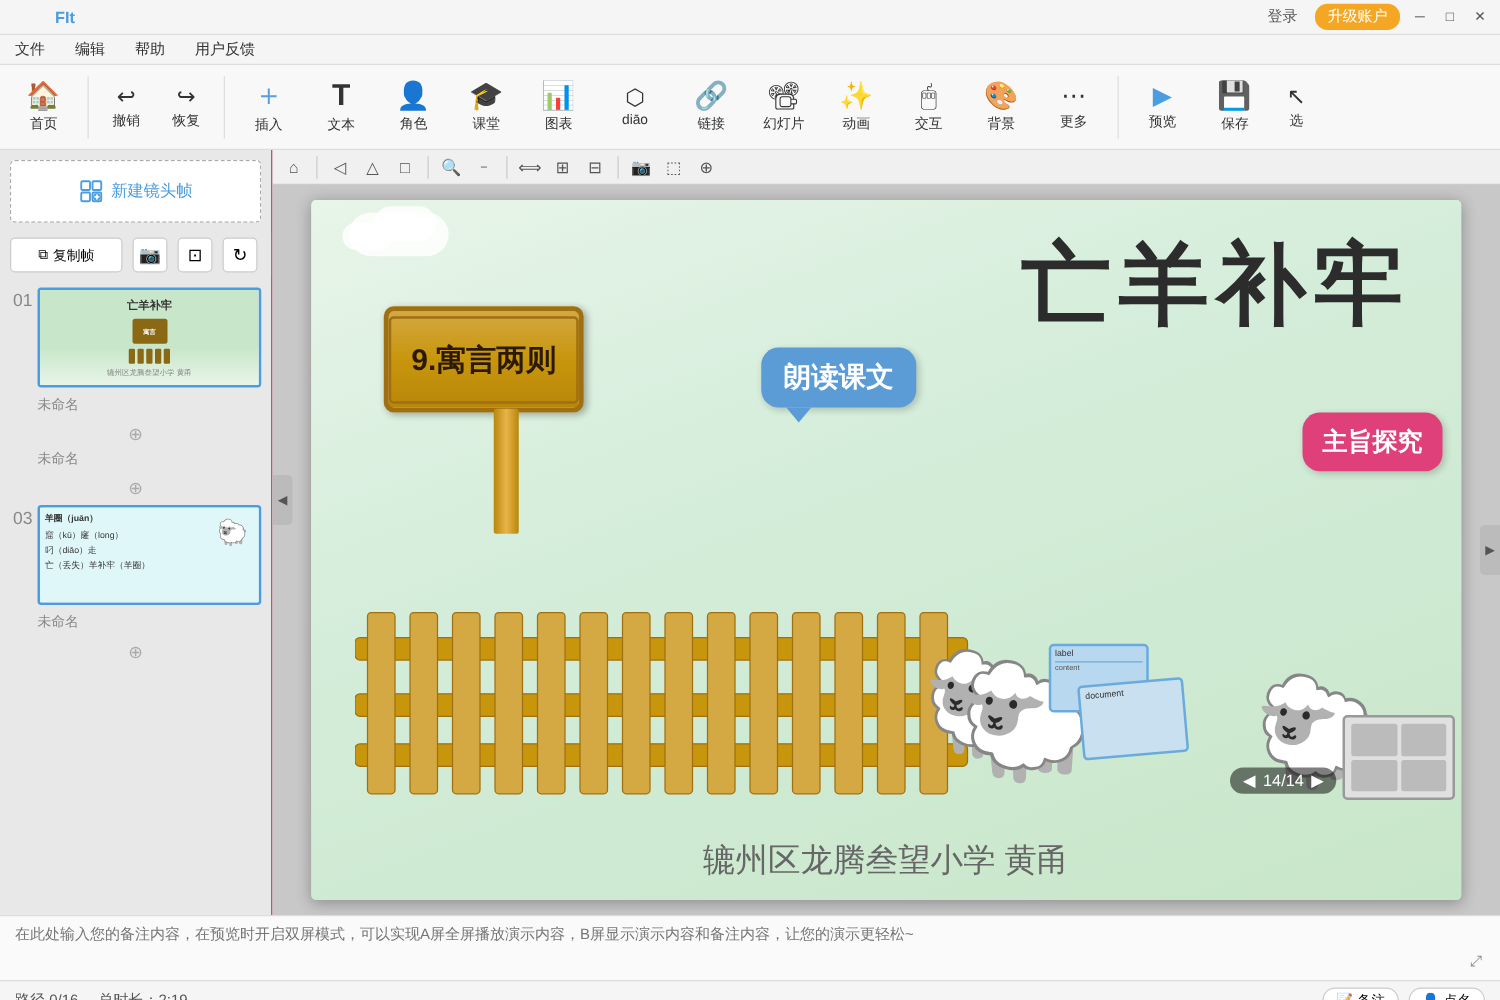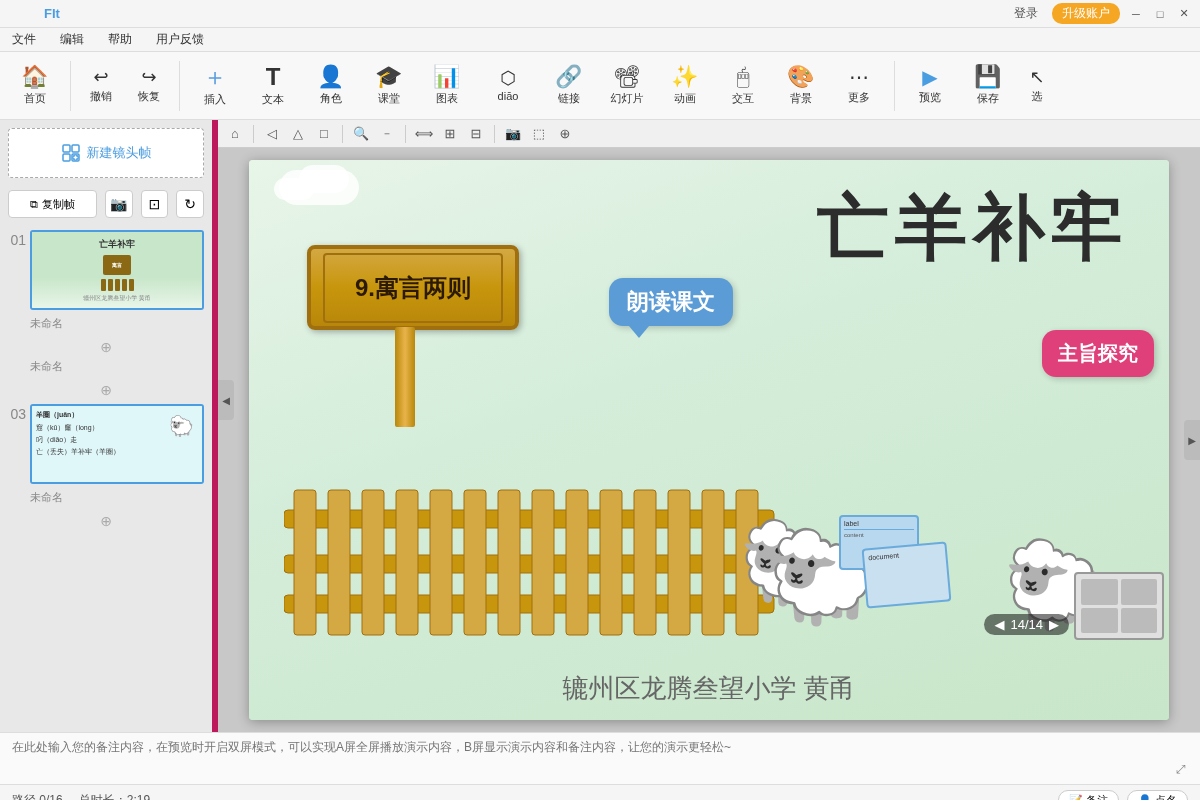--- a/index.html
+++ b/index.html
@@ -40,21 +40,21 @@
       font-size: 11px; color: #333; gap: 3px;
     }
     .tool-icon { font-size: 22px; line-height: 1; }
     .tool-divider { width: 1px; height: 50px; background: #ddd; margin: 0 4px; }
 
     
     #main { display: flex; width: 100%; height: calc(800px - 28px - 24px - 68px - 32px - 28px); }
 
     
     #slide-panel {
-      width: 218px; min-width: 218px; background: #e8e8e8; border-right: 6px solid #be185d;
+      width: 218px; min-width: 218px; background: #e8e8e8; border-right: 1px solid #be185d;
       display: flex; flex-direction: column; overflow: hidden;
     }
     #new-frame-btn {
       height: 50px; display: flex; align-items: center; justify-content: center;
       background: #fff; margin: 8px; border-radius: 4px; cursor: pointer;
       border: 1px dashed #aaa; gap: 6px; font-size: 13px; color: #4a9de0;
     }
     .slide-controls {
       display: flex; align-items: center; padding: 4px 8px; gap: 8px; background: #e8e8e8;
     }
@@ -378,21 +378,21 @@
         <div class="slide-bg">
 
           <div style="position:absolute;top:10px;left:30px;width:80px;height:35px;background:white;border-radius:20px;opacity:0.8;"></div>
           <div style="position:absolute;top:5px;left:50px;width:50px;height:28px;background:white;border-radius:14px;opacity:0.8;"></div>
           <div style="position:absolute;top:18px;left:25px;width:40px;height:22px;background:white;border-radius:11px;opacity:0.8;"></div>
 
           <div style="position:absolute;top:20px;right:40px;font-size:72px;font-weight:900;color:#2c2c2c;letter-spacing:6px;font-family:'Microsoft YaHei',SimHei,sans-serif;">亡羊补牢</div>
 
           <div style="position:absolute;left:58px;top:85px;width:200px;height:190px;">
 
-            <div style="position:absolute;top:0;left:0;width:212px;height:85px;background:linear-gradient(180deg,#d4a843,#c8960c,#b8870a);border-radius:8px;border:4px solid #a07010;display:flex;align-items:center;justify-content:center;box-shadow:2px 2px 6px rgba(0,0,0,0.3);">
+            <div style="position:absolute;top:0;left:0;width:160px;height:85px;background:linear-gradient(180deg,#d4a843,#c8960c,#b8870a);border-radius:8px;border:4px solid #a07010;display:flex;align-items:center;justify-content:center;box-shadow:2px 2px 6px rgba(0,0,0,0.3);">
               <div style="width:180px;height:70px;border:2px solid #a07010;border-radius:4px;display:flex;align-items:center;justify-content:center;">
                 <span style="font-size:24px;font-weight:900;color:#2c1a00;">9.寓言两则</span>
               </div>
             </div>
 
             <div style="position:absolute;left:88px;top:82px;width:20px;height:100px;background:linear-gradient(to right,#b8870a,#e8b44a,#b8870a);border-radius:2px;"></div>
           </div>
 
           <div style="position:absolute;top:118px;left:360px;background:#5b9cd6;border-radius:14px;padding:9px 18px;color:white;font-size:22px;font-weight:bold;box-shadow:2px 2px 6px rgba(0,0,0,0.2);">
             <span>朗读课文</span>

